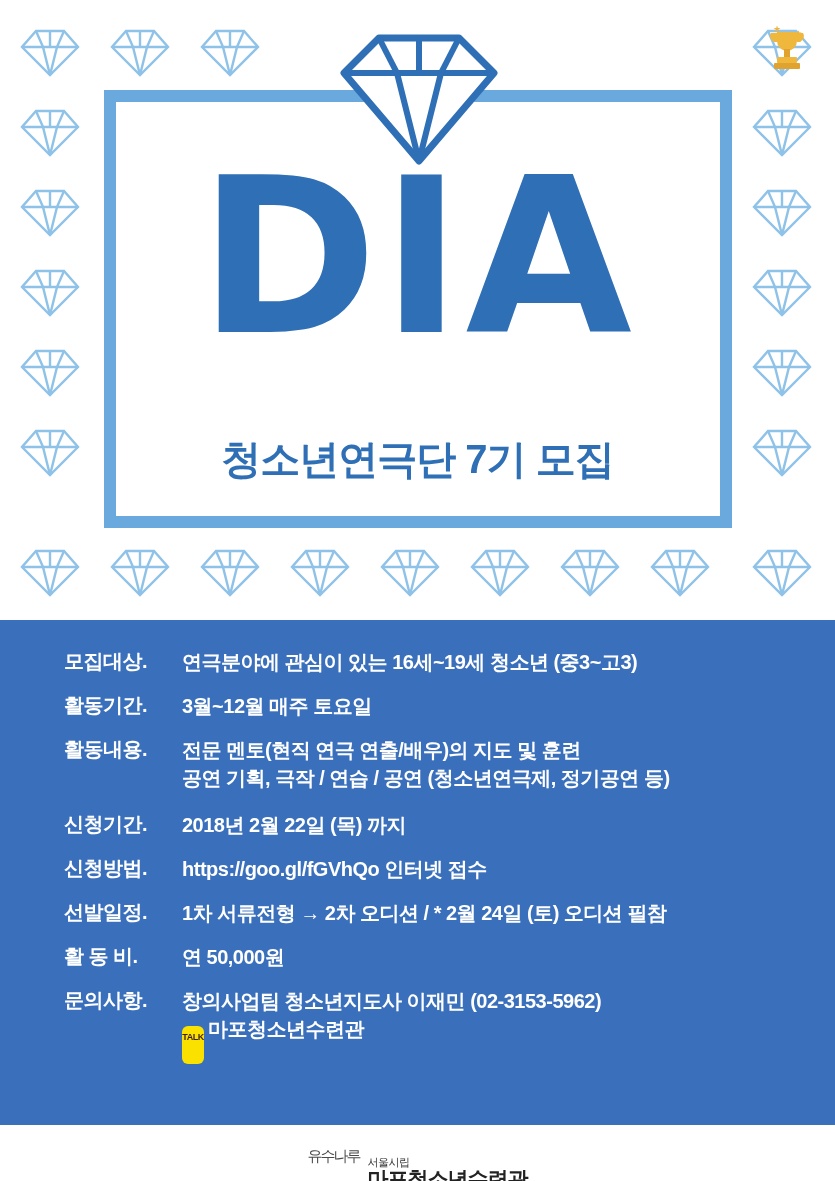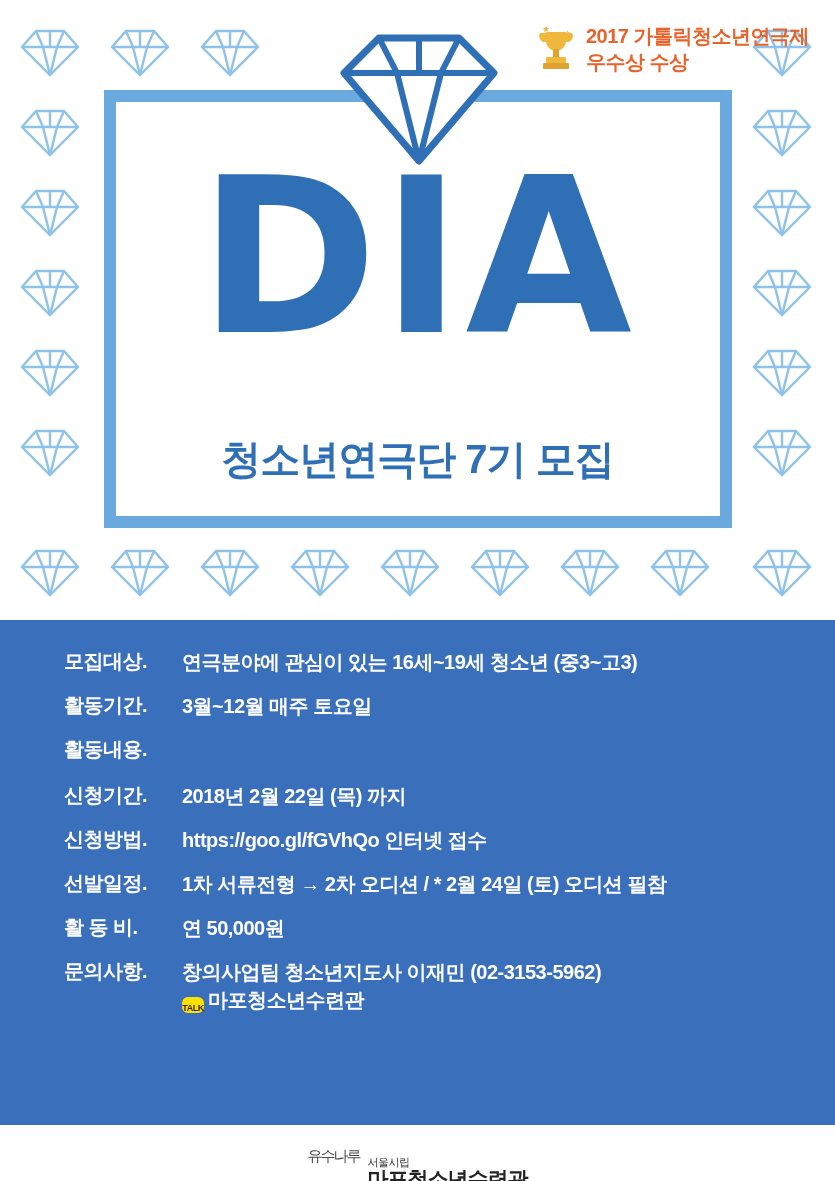--- a/index.html
+++ b/index.html
@@ -64,21 +64,21 @@
     white-space:nowrap;
   }
   .row .val{
     font-size:20px;font-weight:bold;color:#ffffff;letter-spacing:-0.5px;
     line-height:28px;
   }
   .row .val .ln{display:block;}
   .row.tall{margin-bottom:19px;}
 
   .kakao{
-    display:inline-block;width:22px;height:16px;border-radius:6px;
+    display:inline-block;width:22px;height:38px;border-radius:6px;
     background:#fae100;color:#3b1e1e;font-size:9px;font-weight:bold;
     text-align:center;line-height:22px;vertical-align:-4px;margin-right:4px;
   }
 
   
   .footer{
     position:absolute;left:0;top:1125px;width:835px;height:56px;background:#ffffff;
     display:flex;align-items:center;justify-content:center;gap:8px;
   }
   .foot-mark{
@@ -165,24 +165,20 @@
           <text x="8" y="10" font-size="9" fill="#f2b43a">★</text>
           <text x="30" y="14" font-size="8" fill="#f2b43a">★</text>
           <path d="M12 10 h20 v9 a10 10 0 0 1 -20 0 z" fill="#f0b73d"></path>
           <path d="M12 11 h-6 a6 6 0 0 0 6 9 z" fill="#f0b73d"></path>
           <path d="M32 11 h6 a6 6 0 0 1 -6 9 z" fill="#f0b73d"></path>
           <rect x="19" y="27" width="6" height="8" fill="#e0a32f"></rect>
           <rect x="12" y="35" width="20" height="6" rx="1" fill="#f0b73d"></rect>
           <rect x="9" y="41" width="26" height="6" rx="1" fill="#e0a32f"></rect>
         </svg>
       </span>
-      <span class="award-text">
-        <span>2017 가톨릭청소년연극제</span><br>
-        <span>우수상 수상</span>
-      </span>
     </div>
   </div>
 
   <div class="info">
     <div class="rows">
 
       <div class="row">
         <div class="lab">모집대상.</div>
         <div class="val">
           <span class="ln">연극분야에 관심이 있는 16세~19세 청소년 (중3~고3)</span>
@@ -191,20 +187,24 @@
 
       <div class="row">
         <div class="lab">활동기간.</div>
         <div class="val">
           <span class="ln">3월~12월 매주 토요일</span>
         </div>
       </div>
 
       <div class="row tall">
         <div class="lab">활동내용.</div>
+        <div class="val">
+          <span class="ln">전문 멘토(현직 연극 연출/배우)의 지도 및 훈련</span>
+          <span class="ln">공연 기획, 극작 / 연습 / 공연 (청소년연극제, 정기공연 등)</span>
+        </div>
       </div>
 
       <div class="row">
         <div class="lab">신청기간.</div>
         <div class="val">
           <span class="ln">2018년 2월 22일 (목) 까지</span>
         </div>
       </div>
 
       <div class="row">

